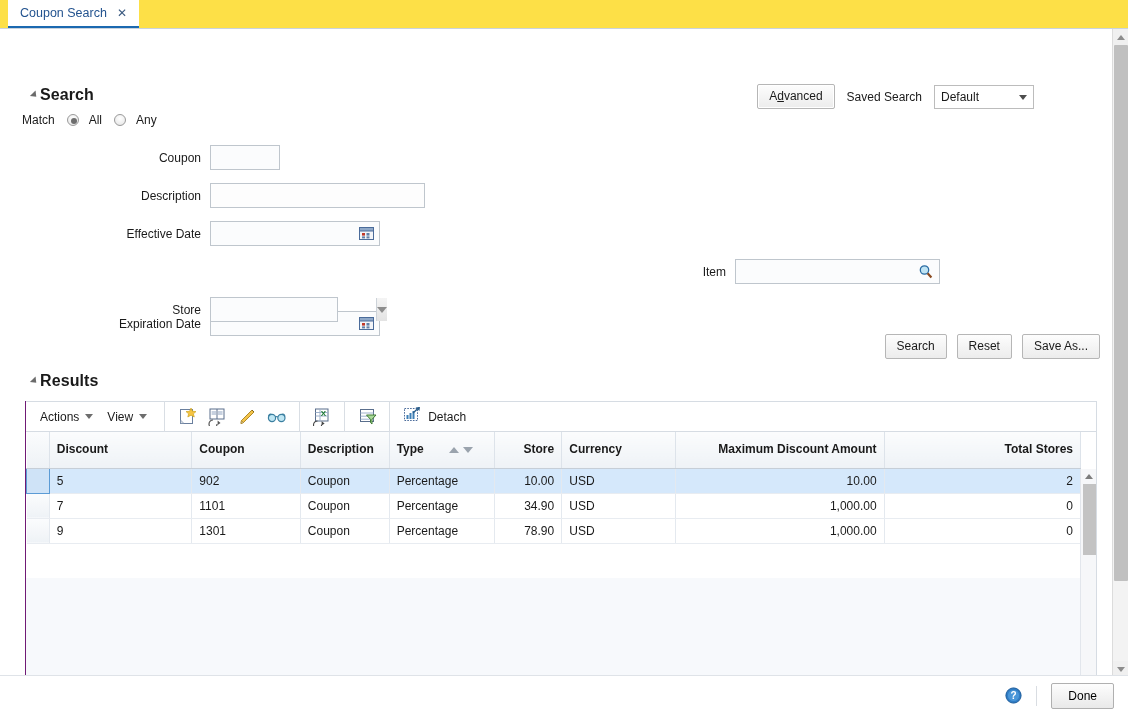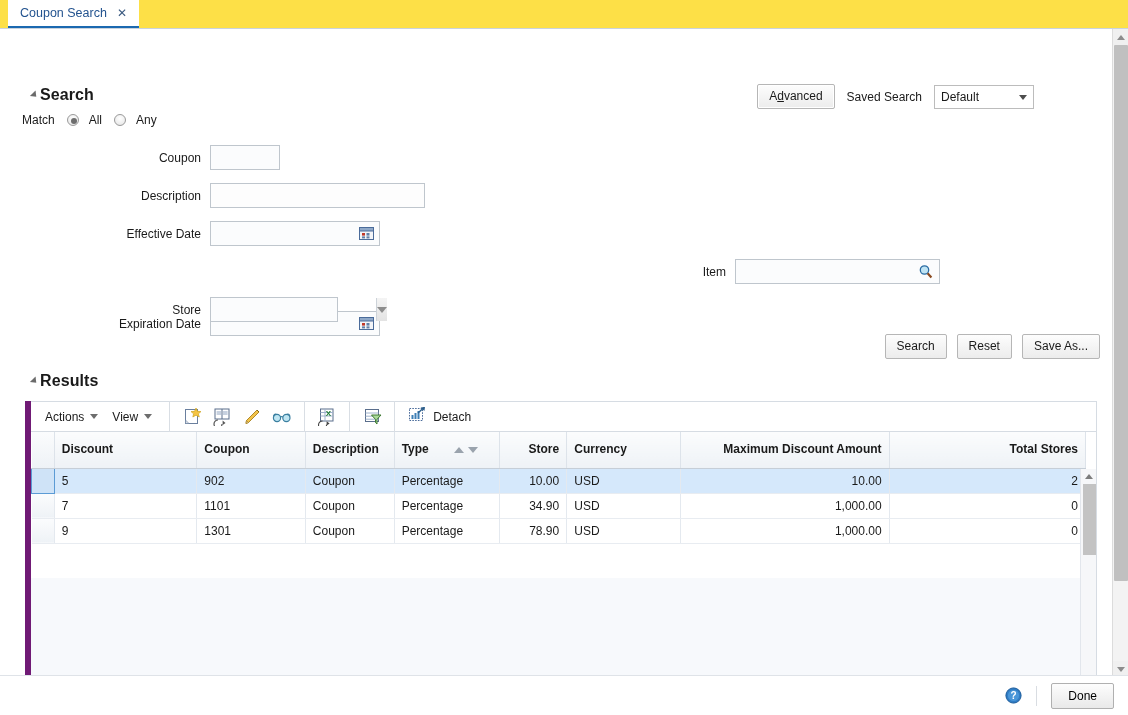--- a/index.html
+++ b/index.html
@@ -183,21 +183,21 @@
   .actions-row {
     position:absolute; right:12px; top:305px;
     display:flex; gap:10px;
   }
 
   
   .results-panel {
     position:absolute; left:25px; top:372px;
     width:1072px; height:288px;
     background:#22c55e;
-    border-left:6px solid #701a75;
+    border-left:1px solid #701a75;
     border-right:1px solid #d6dce3;
     border-bottom:1px solid #d6dce3;
   }
   .toolbar {
     position:relative; height:31px;
     background:#ffffff;
     border-top:1px solid #d6dce3;
     border-bottom:1px solid #d6dce3;
     display:flex; align-items:center; padding-left:10px; gap:0;
   }

